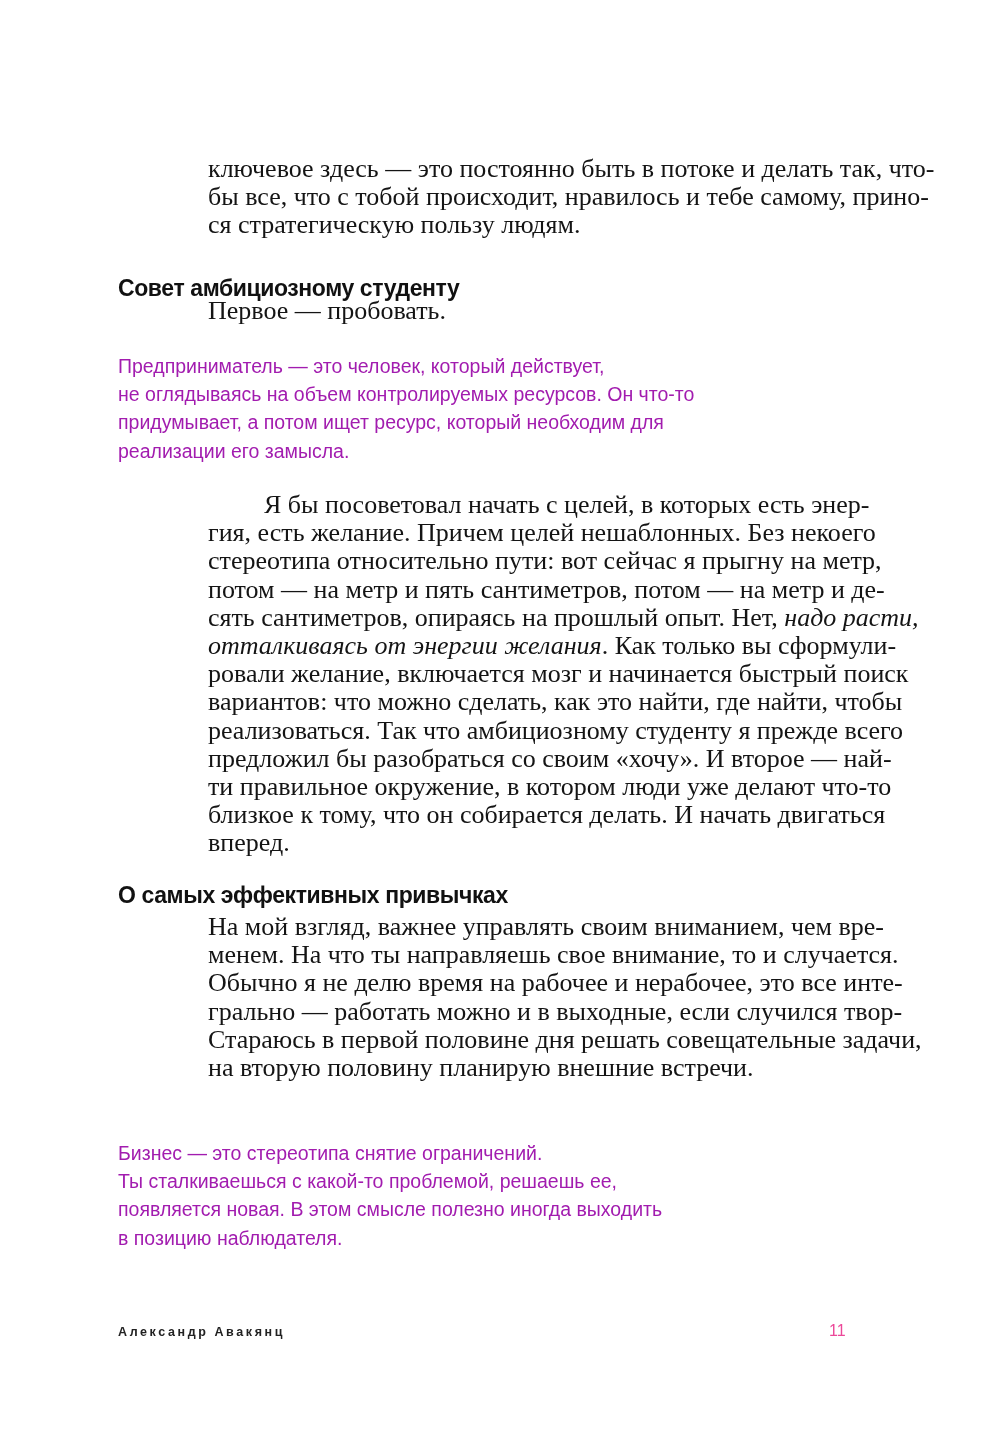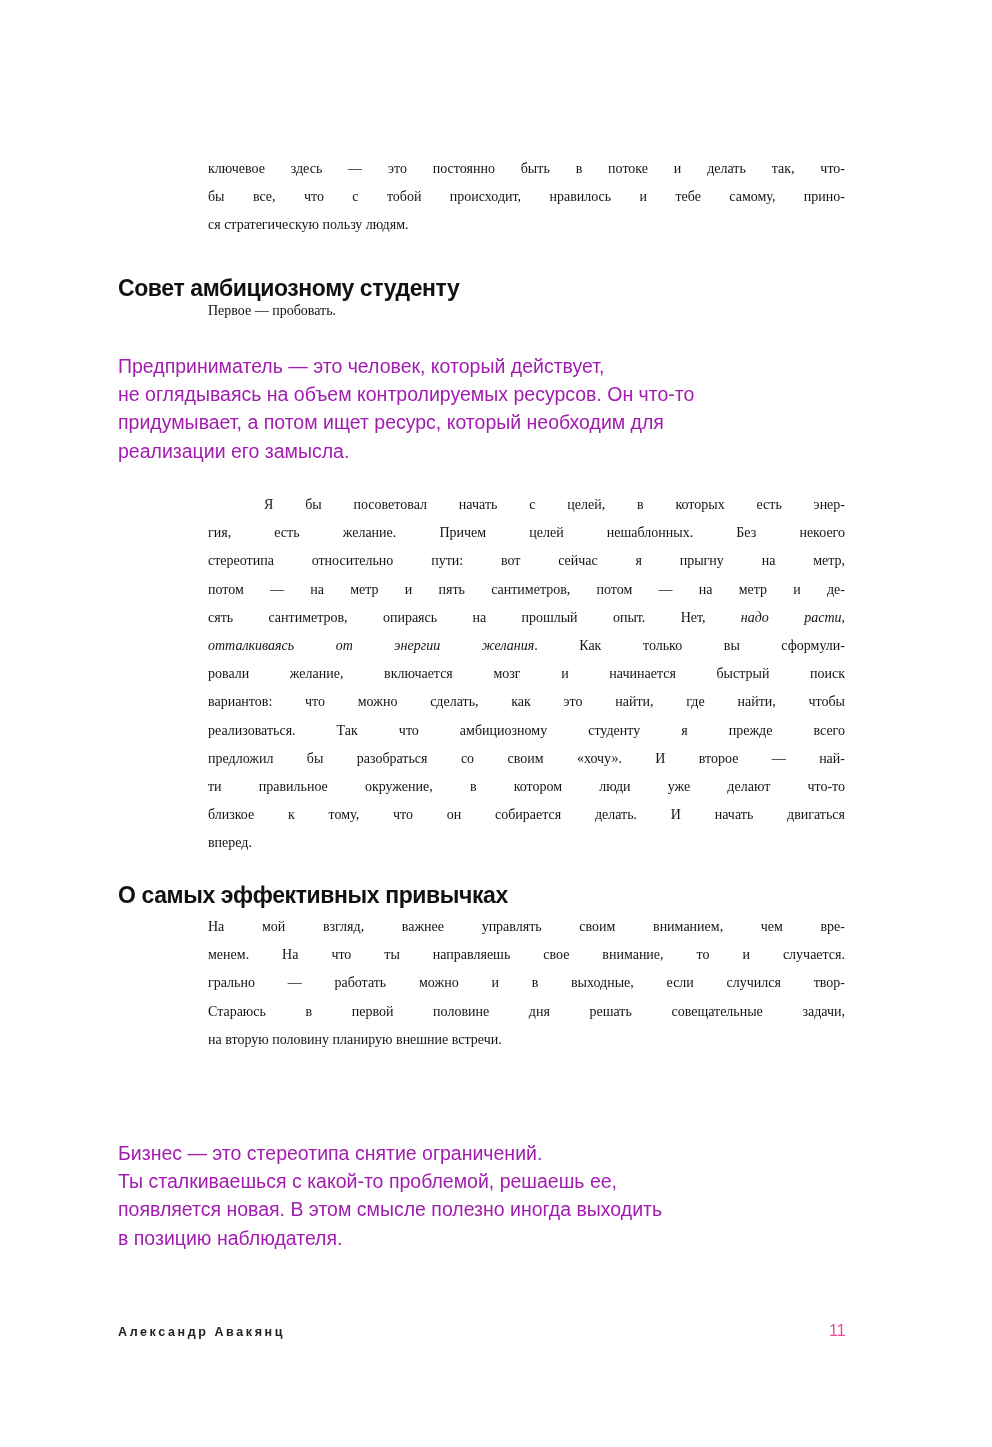--- a/index.html
+++ b/index.html
@@ -1,17 +1,17 @@
 <!DOCTYPE html>
 <html><head>
   <meta charset="utf-8">
   <style>
     html, body { margin: 0; padding: 0; background: #ffffff; }
     body { width: 992px; height: 1447px; position: relative; overflow: hidden; color: #111111; }
-    .serif { font-family: "Liberation Serif", "DejaVu Serif", serif; font-size: 14px; line-height: 28.2px; color: #141414; }
+    .serif { font-family: "Liberation Serif", "DejaVu Serif", serif; font-size: 26px; line-height: 28.2px; color: #141414; }
     .sans { font-family: "Liberation Sans", "DejaVu Sans", sans-serif; font-size: 19.5px; line-height: 28.2px; color: #a21caf; }
     .block { position: absolute; }
     .line { white-space: nowrap; display: block; }
     .just { text-align: justify; text-align-last: justify; display: block; white-space: nowrap; }
     .heading { position: absolute; left: 118px; font-family: "Liberation Sans", "DejaVu Sans", sans-serif; font-weight: bold; font-size: 23px; letter-spacing: -0.4px; color: #111; }
     em { font-style: italic; }
     .footer-author { position: absolute; left: 118px; top: 1325px; font-family: "Liberation Sans", "DejaVu Sans", sans-serif; font-weight: bold; font-size: 12.5px; letter-spacing: 2.6px; color: #222; }
     .footer-page { position: absolute; left: 829px; top: 1322px; font-family: "Liberation Sans", "DejaVu Sans", sans-serif; font-size: 16px; color: #ec4899; }
   </style>
 </head>
@@ -50,20 +50,21 @@
   <span class="just">ти правильное окружение, в котором люди уже делают что-то</span>
   <span class="just">близкое к тому, что он собирается делать. И начать двигаться</span>
   <span class="line">вперед.</span>
 </div>
 
 <div class="heading" style="top:882px;">О самых эффективных привычках</div>
 
 <div class="block serif" style="left:208px; top:913px; width:637px;">
   <span class="just">На мой взгляд, важнее управлять своим вниманием, чем вре-</span>
   <span class="just">менем. На что ты направляешь свое внимание, то и случается.</span>
+  <span class="just">Обычно я не делю время на рабочее и нерабочее, это все инте-</span>
   <span class="just">грально — работать можно и в выходные, если случился твор-</span>
   <span class="just">Стараюсь в первой половине дня решать совещательные задачи,</span>
   <span class="line">на вторую половину планирую внешние встречи.</span>
 </div>
 
 <div class="block sans" style="left:118px; top:1139px;">
   <span class="line">Бизнес — это стереотипа снятие ограничений.</span>
   <span class="line">Ты сталкиваешься с какой-то проблемой, решаешь ее,</span>
   <span class="line">появляется новая. В этом смысле полезно иногда выходить</span>
   <span class="line">в позицию наблюдателя.</span>

